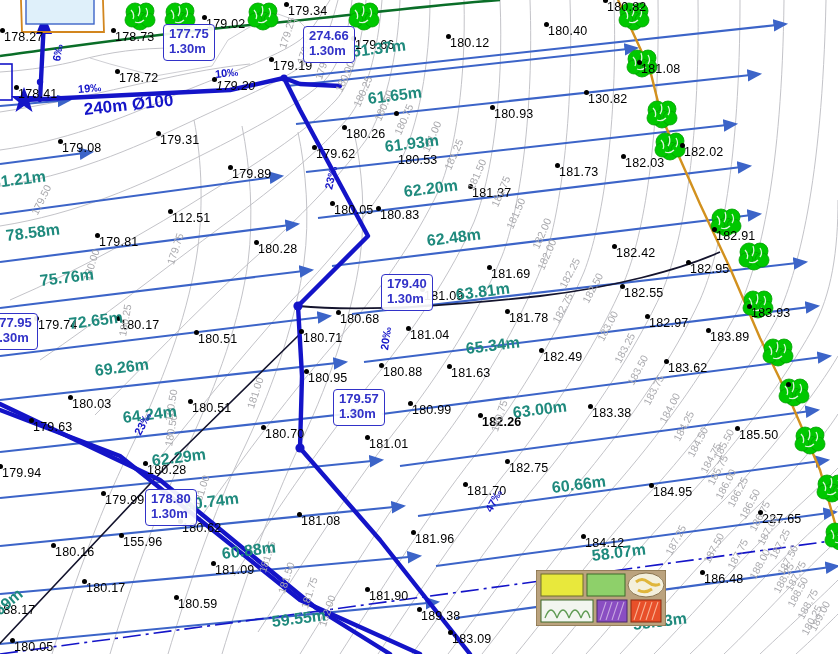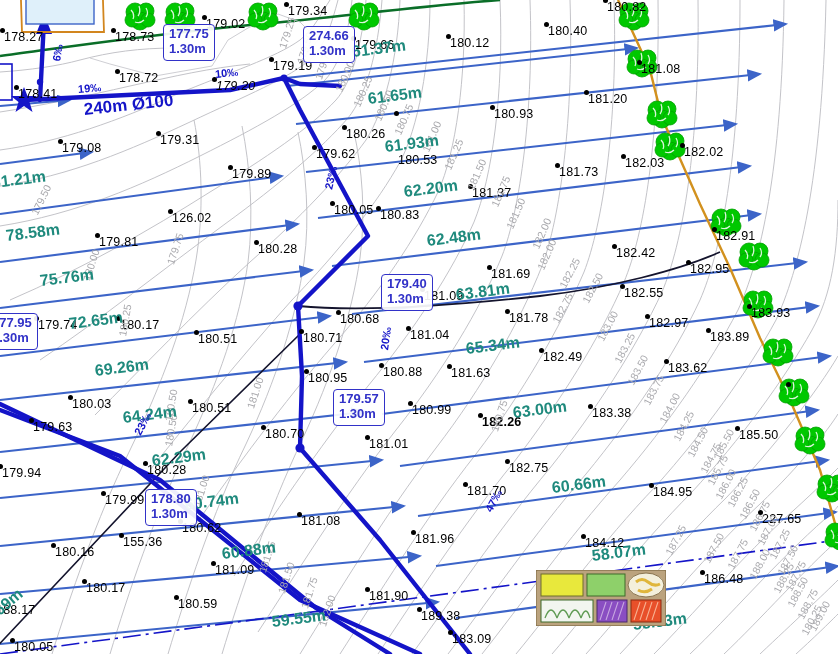--- a/index.html
+++ b/index.html
@@ -385,21 +385,21 @@
       <div class="spot-label" style="left: 273px; top: 59px;">179.19</div>
       <div class="spot-dot" style="left: 212px; top: 77px;"></div>
       <div class="spot-label" style="left: 216px; top: 79px; font-style: italic;">179.20</div>
       <div class="spot-dot" style="left: 115px; top: 69px;"></div>
       <div class="spot-label" style="left: 119px; top: 71px;">178.72</div>
       <div class="spot-dot" style="left: 14px; top: 85px;"></div>
       <div class="spot-label" style="left: 18px; top: 87px;">178.41</div>
       <div class="spot-dot" style="left: 637px; top: 60px;"></div>
       <div class="spot-label" style="left: 641px; top: 62px;">181.08</div>
       <div class="spot-dot" style="left: 584px; top: 90px;"></div>
-      <div class="spot-label" style="left: 588px; top: 92px;">181.20</div>
+      <div class="spot-label" style="left: 588px; top: 92px;">130.82</div>
       <div class="spot-dot" style="left: 490px; top: 105px;"></div>
       <div class="spot-label" style="left: 494px; top: 107px;">180.93</div>
       <div class="spot-dot" style="left: 394px; top: 111px;"></div>
       <div class="spot-label" style="left: 398px; top: 113px; margin-top: 40px;">180.53</div>
       <div class="spot-dot" style="left: 342px; top: 125px;"></div>
       <div class="spot-label" style="left: 346px; top: 127px;">180.26</div>
       <div class="spot-dot" style="left: 156px; top: 131px;"></div>
       <div class="spot-label" style="left: 160px; top: 133px;">179.31</div>
       <div class="spot-dot" style="left: 58px; top: 139px;"></div>
       <div class="spot-label" style="left: 62px; top: 141px;">179.08</div>
@@ -409,21 +409,21 @@
       <div class="spot-label" style="left: 684px; top: 145px;">182.02</div>
       <div class="spot-dot" style="left: 621px; top: 154px;"></div>
       <div class="spot-label" style="left: 625px; top: 156px;">182.03</div>
       <div class="spot-dot" style="left: 555px; top: 163px;"></div>
       <div class="spot-label" style="left: 559px; top: 165px;">181.73</div>
       <div class="spot-dot" style="left: 468px; top: 184px;"></div>
       <div class="spot-label" style="left: 472px; top: 186px;">181.37</div>
       <div class="spot-dot" style="left: 228px; top: 165px;"></div>
       <div class="spot-label" style="left: 232px; top: 167px;">179.89</div>
       <div class="spot-dot" style="left: 168px; top: 209px;"></div>
-      <div class="spot-label" style="left: 172px; top: 211px;">126.02</div>
+      <div class="spot-label" style="left: 172px; top: 211px;">112.51</div>
       <div class="spot-dot" style="left: 330px; top: 201px;"></div>
       <div class="spot-label" style="left: 334px; top: 203px;">180.05</div>
       <div class="spot-dot" style="left: 376px; top: 206px;"></div>
       <div class="spot-label" style="left: 380px; top: 208px;">180.83</div>
       <div class="spot-dot" style="left: 95px; top: 233px;"></div>
       <div class="spot-label" style="left: 99px; top: 235px;">179.81</div>
       <div class="spot-dot" style="left: 254px; top: 240px;"></div>
       <div class="spot-label" style="left: 258px; top: 242px;">180.28</div>
       <div class="spot-dot" style="left: 612px; top: 244px;"></div>
       <div class="spot-label" style="left: 616px; top: 246px;">182.42</div>
@@ -501,21 +501,21 @@
       <div class="spot-label" style="left: 182px; top: 521px;">180.62</div>
       <div class="spot-dot" style="left: 297px; top: 512px;"></div>
       <div class="spot-label" style="left: 301px; top: 514px;">181.08</div>
       <div class="spot-dot" style="left: 463px; top: 482px;"></div>
       <div class="spot-label" style="left: 467px; top: 484px;">181.70</div>
       <div class="spot-dot" style="left: 758px; top: 510px;"></div>
       <div class="spot-label" style="left: 762px; top: 512px;">227.65</div>
       <div class="spot-dot" style="left: 51px; top: 543px;"></div>
       <div class="spot-label" style="left: 55px; top: 545px;">180.16</div>
       <div class="spot-dot" style="left: 119px; top: 533px;"></div>
-      <div class="spot-label" style="left: 123px; top: 535px;">155.36</div>
+      <div class="spot-label" style="left: 123px; top: 535px;">155.96</div>
       <div class="spot-dot" style="left: 211px; top: 561px;"></div>
       <div class="spot-label" style="left: 215px; top: 563px;">181.09</div>
       <div class="spot-dot" style="left: 411px; top: 530px;"></div>
       <div class="spot-label" style="left: 415px; top: 532px;">181.96</div>
       <div class="spot-dot" style="left: 581px; top: 534px;"></div>
       <div class="spot-label" style="left: 585px; top: 536px;">184.12</div>
       <div class="spot-dot" style="left: 700px; top: 570px;"></div>
       <div class="spot-label" style="left: 704px; top: 572px;">186.48</div>
       <div class="spot-dot" style="left: 82px; top: 579px;"></div>
       <div class="spot-label" style="left: 86px; top: 581px;">180.17</div>

